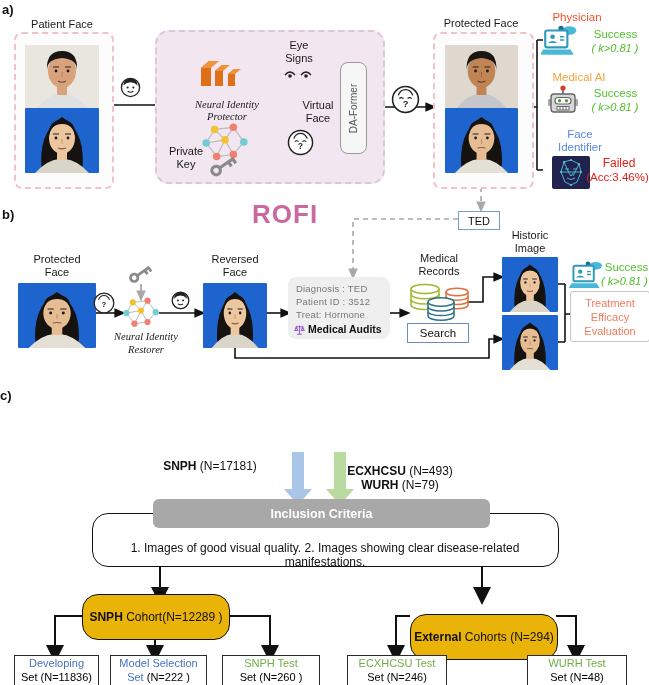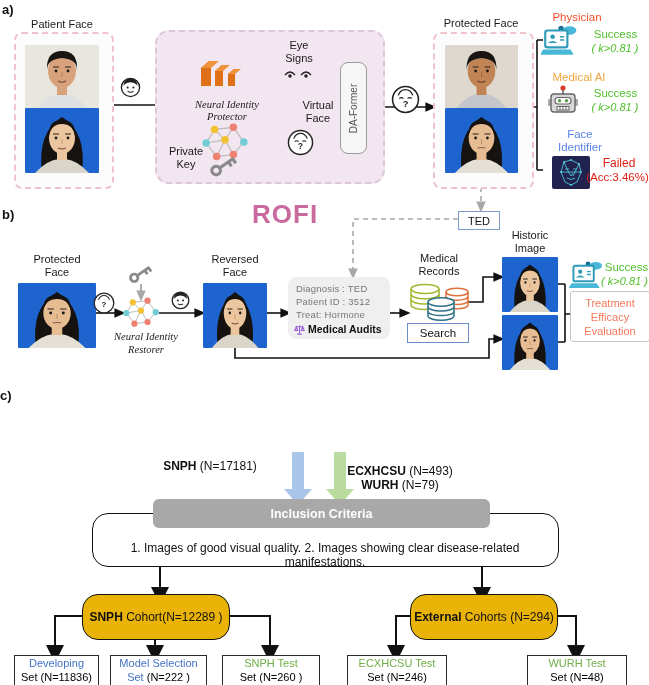--- a/index.html
+++ b/index.html
@@ -521,21 +521,21 @@
     <b>WURH</b><span> (N=79)</span>
   </div>
 
   <div class="criteria-outer" style="left:92px;top:513px;width:465px;height:52px;"></div>
   <div class="criteria-banner" style="left:153px;top:499px;width:337px;height:29px;">Inclusion Criteria</div>
   <div class="criteria-text" style="left:100px;top:541px;width:450px;">1. Images of good visual quality. 2. Images showing clear disease-related manifestations.</div>
 
   <div class="round-node" style="left:82px;top:594px;width:146px;height:44px;">
     <span><b>SNPH</b><span> Cohort(N=12289 )</span></span>
   </div>
-  <div class="round-node" style="left:410px;top:594px;width:146px;height:44px;text-align:right;">
+  <div class="round-node" style="left:410px;top:614px;width:146px;height:44px;text-align:right;">
     <span><b>External</b><span> Cohorts (N=294)</span></span>
   </div>
 
   <div class="leaf" style="left:14px;top:655px;width:83px;height:29px;">
     <span class="t-blue">Developing</span><br>
     <span>Set (N=11836)</span>
   </div>
   <div class="leaf" style="left:110px;top:655px;width:95px;height:29px;">
     <span class="t-blue">Model Selection</span><br>
     <span class="t-blue">Set </span><span>(N=222 )</span>

